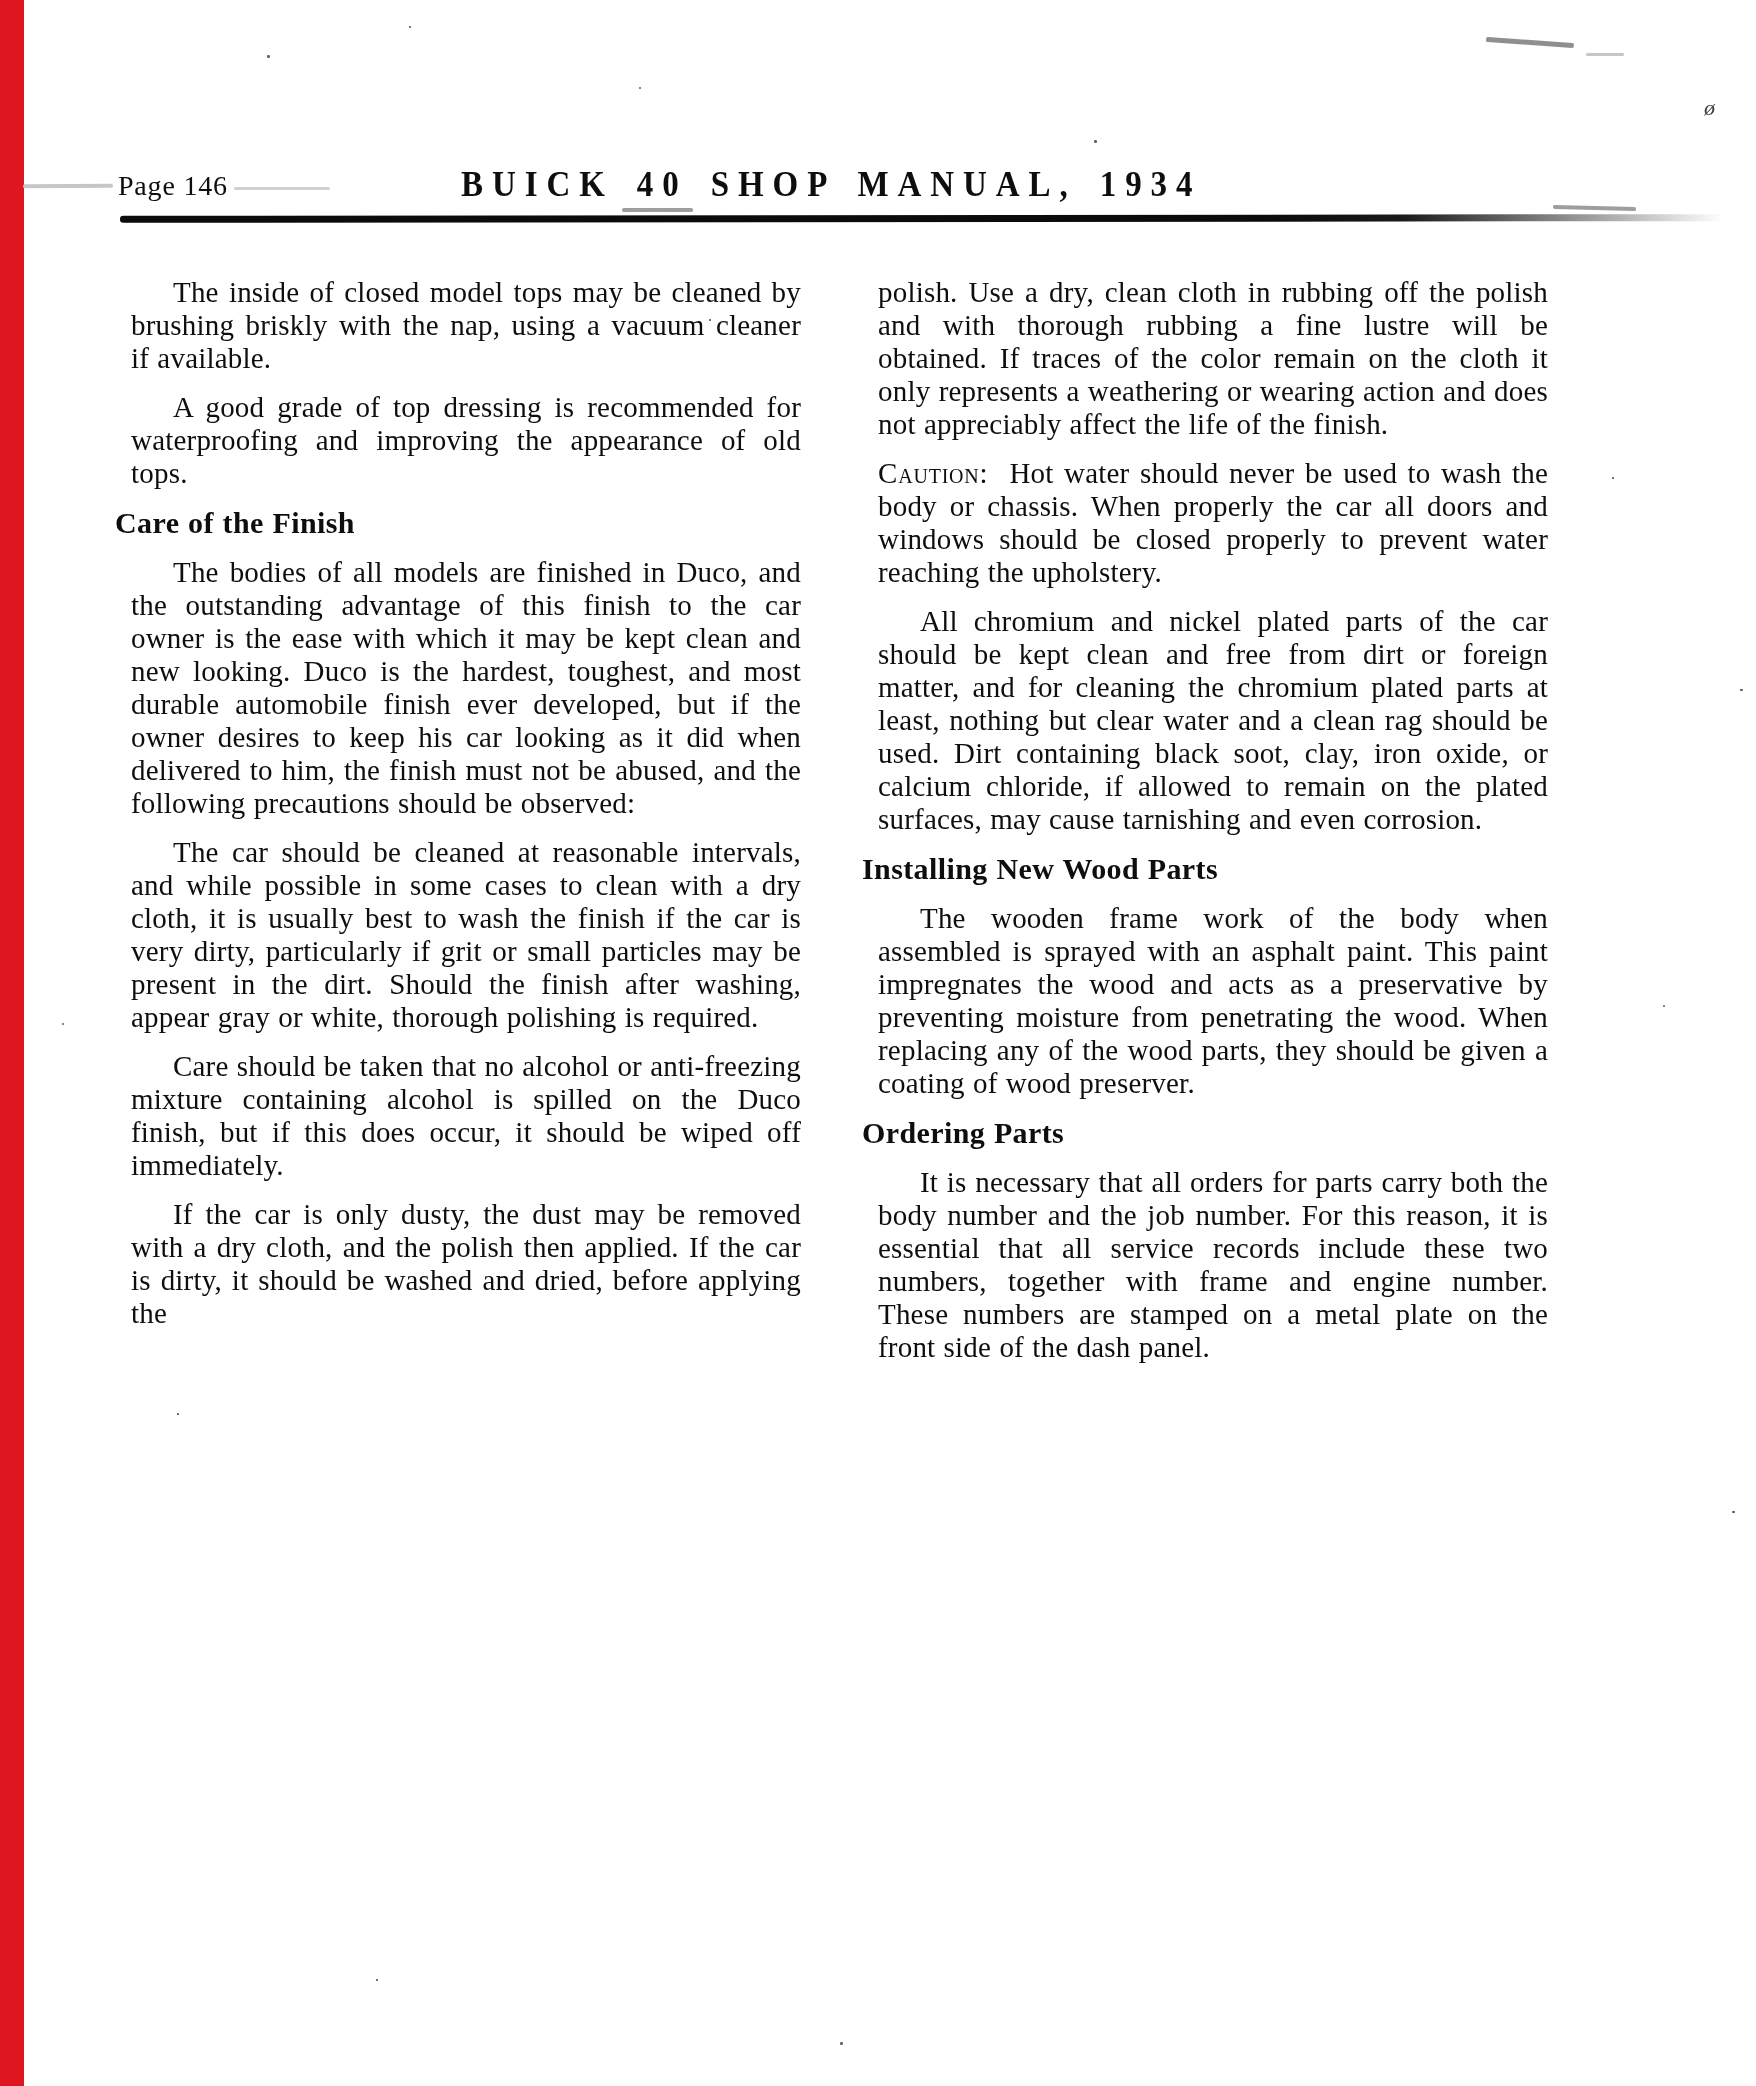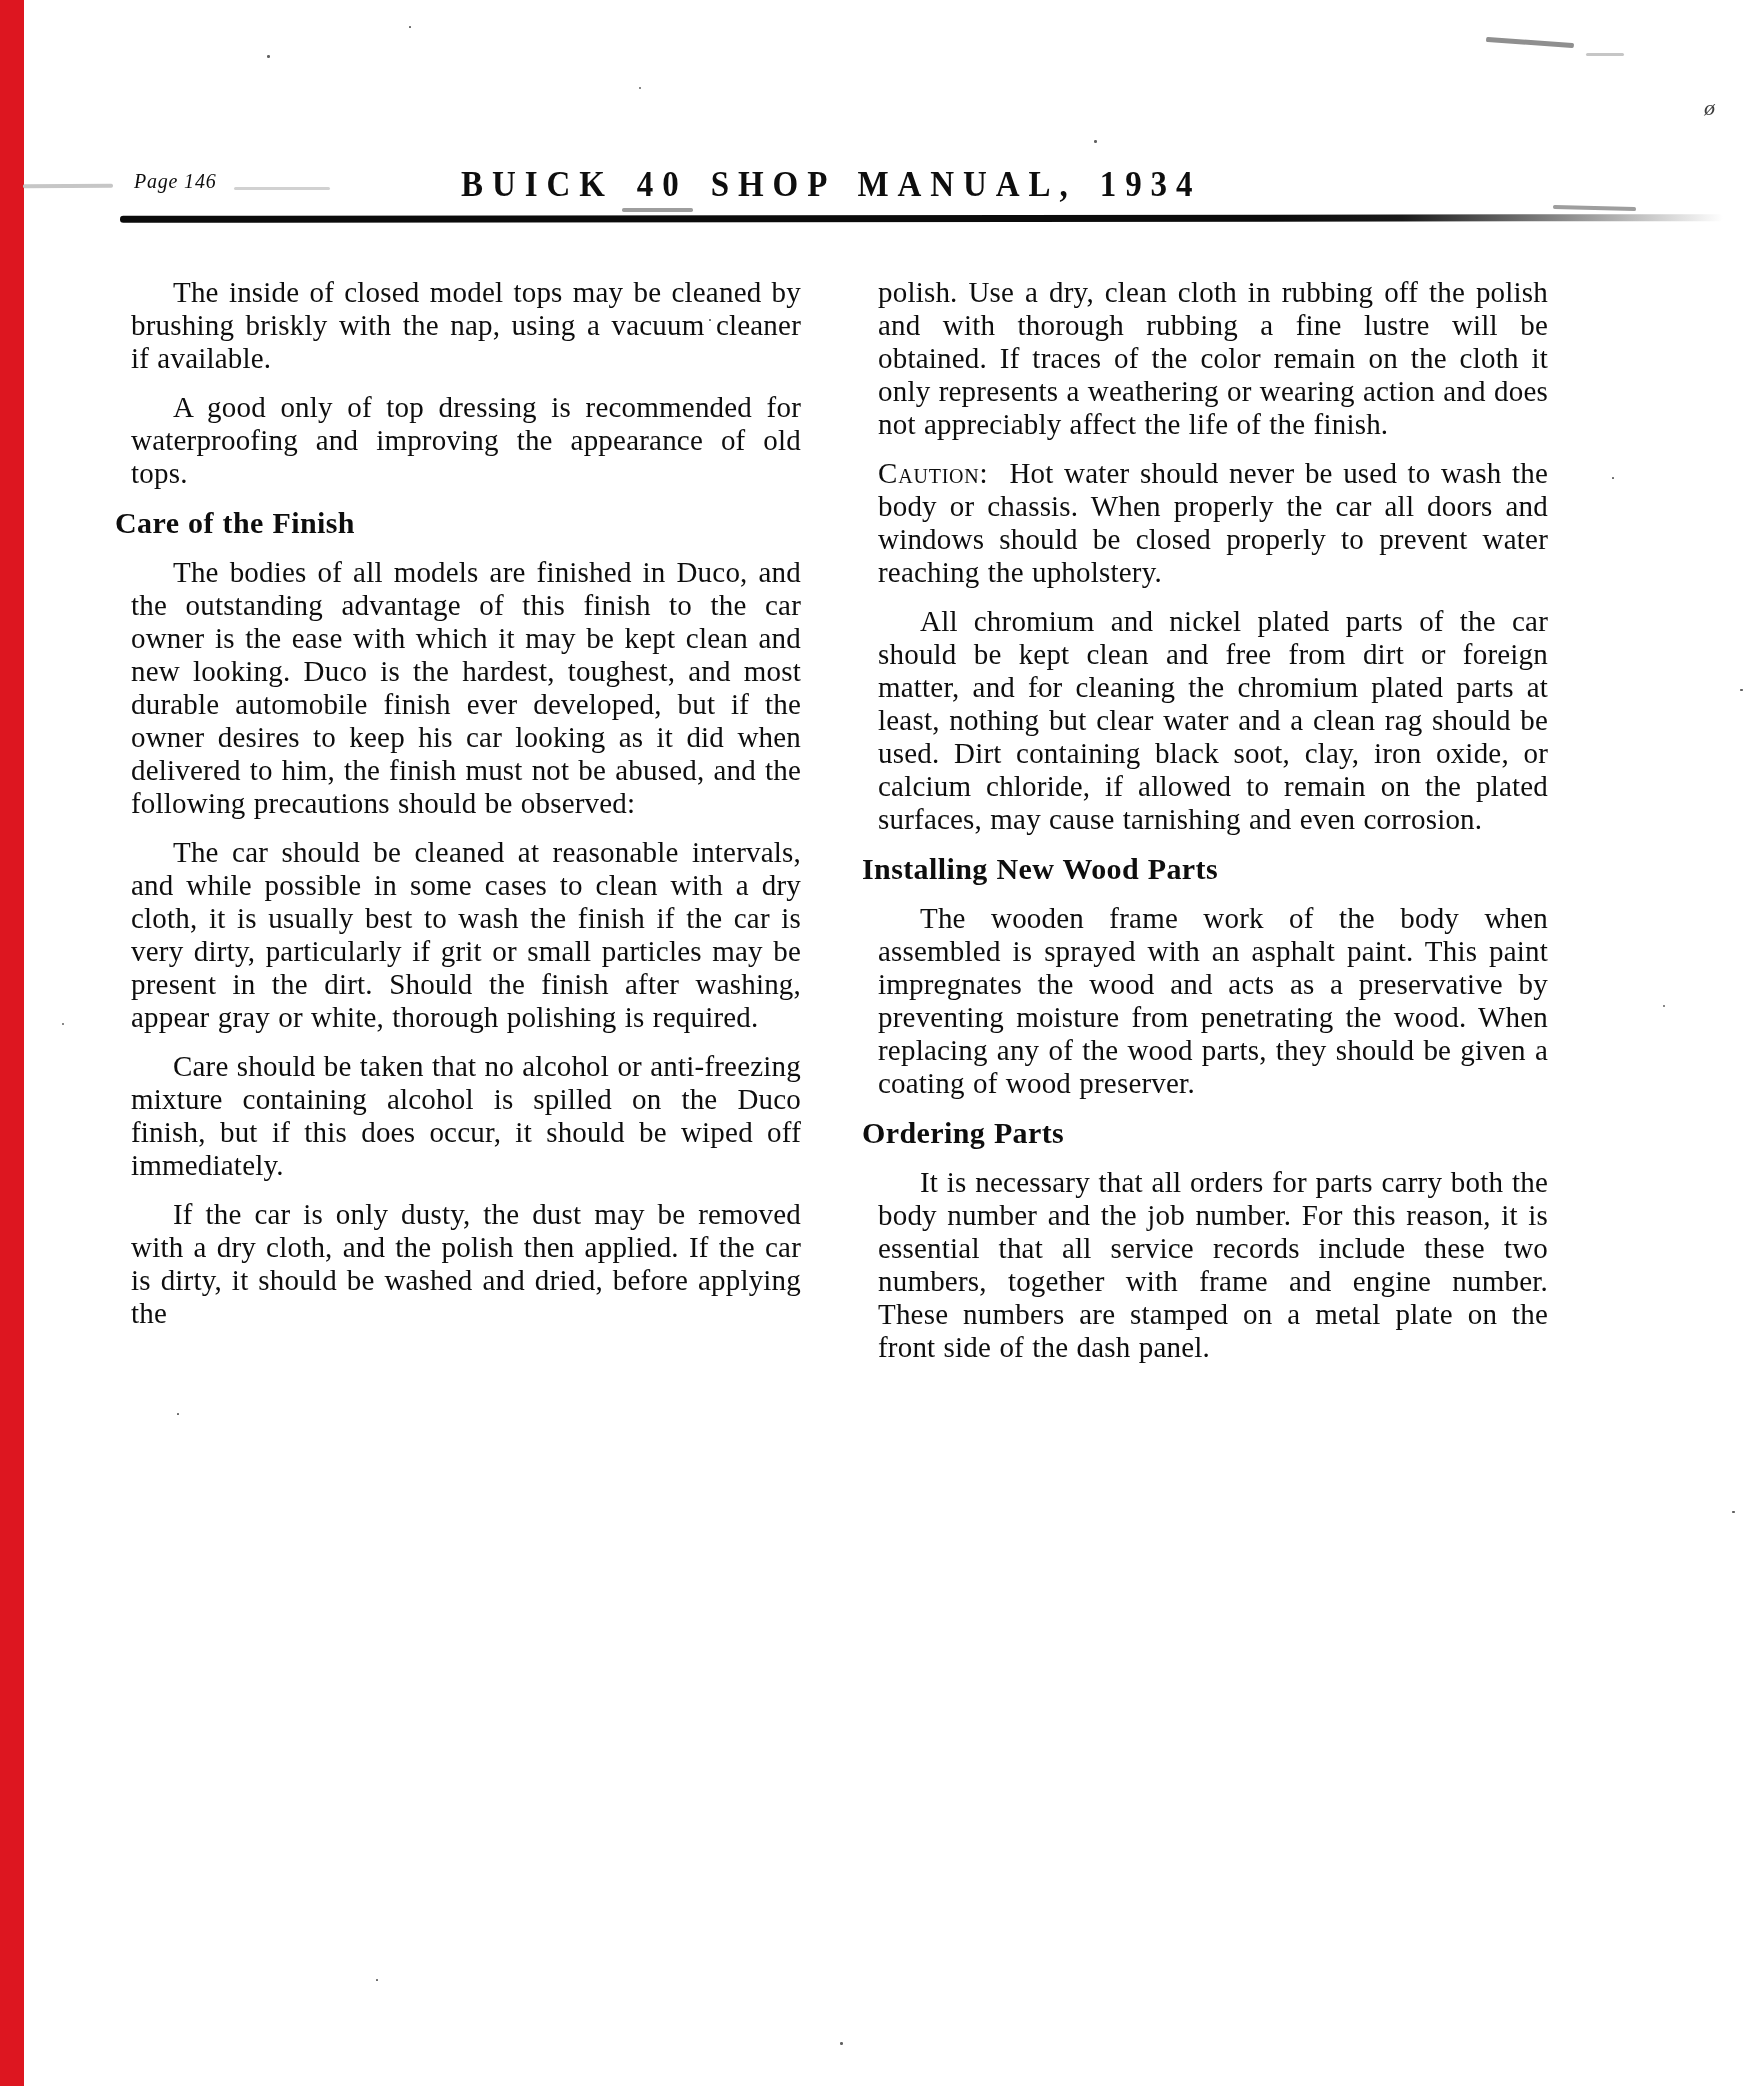--- a/index.html
+++ b/index.html
@@ -19,23 +19,22 @@
   .edge-bar {
     position: absolute;
     left: 0; top: 0;
     width: 24px; height: 100%;
     background: #dd1620;
   }
 
   
   .page-label {
     position: absolute;
-    left: 134px; top: 170px;
-    font-style: italic;
-    font-size: 20px;
+    left: 118px; top: 170px;
+    font-size: 28px;
     letter-spacing: 0.8px;
     white-space: nowrap;
   }
   .manual-title {
     position: absolute;
     left: 461px; top: 166px;
     font-weight: bold;
     font-size: 33px;
     letter-spacing: 0.27em;
     word-spacing: 0.18em;
@@ -114,21 +113,21 @@
 <div class="page" style="color: rgb(14, 14, 14); background: rgb(255, 255, 255);">
 
   <div class="edge-bar" style="background: rgb(221, 22, 32);"></div>
 
   <div class="page-label">Page 146</div>
   <div class="manual-title">BUICK 40 SHOP MANUAL, 1934</div>
   <div class="header-rule"></div>
 
   <div class="col col-left">
     <p>The inside of closed model tops may be cleaned by brushing briskly with the nap, using a vacuum cleaner if available.</p>
-    <p class="mt-p2">A good only of top dressing is recommended for waterproofing and improving the appearance of old tops.</p>
+    <p class="mt-p2">A good grade of top dressing is recommended for waterproofing and improving the appearance of old tops.</p>
     <h2 class="mt-hcare mb-head">Care of the Finish</h2>
     <p>The bodies of all models are finished in Duco, and the outstanding advantage of this finish to the car owner is the ease with which it may be kept clean and new looking.  Duco is the hardest, toughest, and most durable automobile finish ever developed, but if the owner desires to keep his car looking as it did when delivered to him, the finish must not be abused, and the following precautions should be observed:</p>
     <p class="mt-para">The car should be cleaned at reasonable intervals, and while possible in some cases to clean with a dry cloth, it is usually best to wash the finish if the car is very dirty, particularly if grit or small particles may be present in the dirt.  Should the finish after washing, appear gray or white, thorough polishing is required.</p>
     <p class="mt-para">Care should be taken that no alcohol or anti-freezing mixture containing alcohol is spilled on the Duco finish, but if this does occur, it should be wiped off immediately.</p>
     <p class="mt-para justify-last">If the car is only dusty, the dust may be removed with a dry cloth, and the polish then applied.  If the car is dirty, it should be washed and dried, before applying the</p>
   </div>
 
   <div class="col col-right">
     <p class="no-indent">polish.  Use a dry, clean cloth in rubbing off the polish and with thorough rubbing a fine lustre will be obtained.  If traces of the color remain on the cloth it only represents a weathering or wearing action and does not appreciably affect the life of the finish.</p>
     <p class="no-indent mt-caut"><span class="caution-lead">Caution:</span><span>&nbsp; </span><span>Hot water should never be used to wash the body or chassis.  When properly the car all doors and windows should be closed properly to prevent water reaching the upholstery.</span></p>

